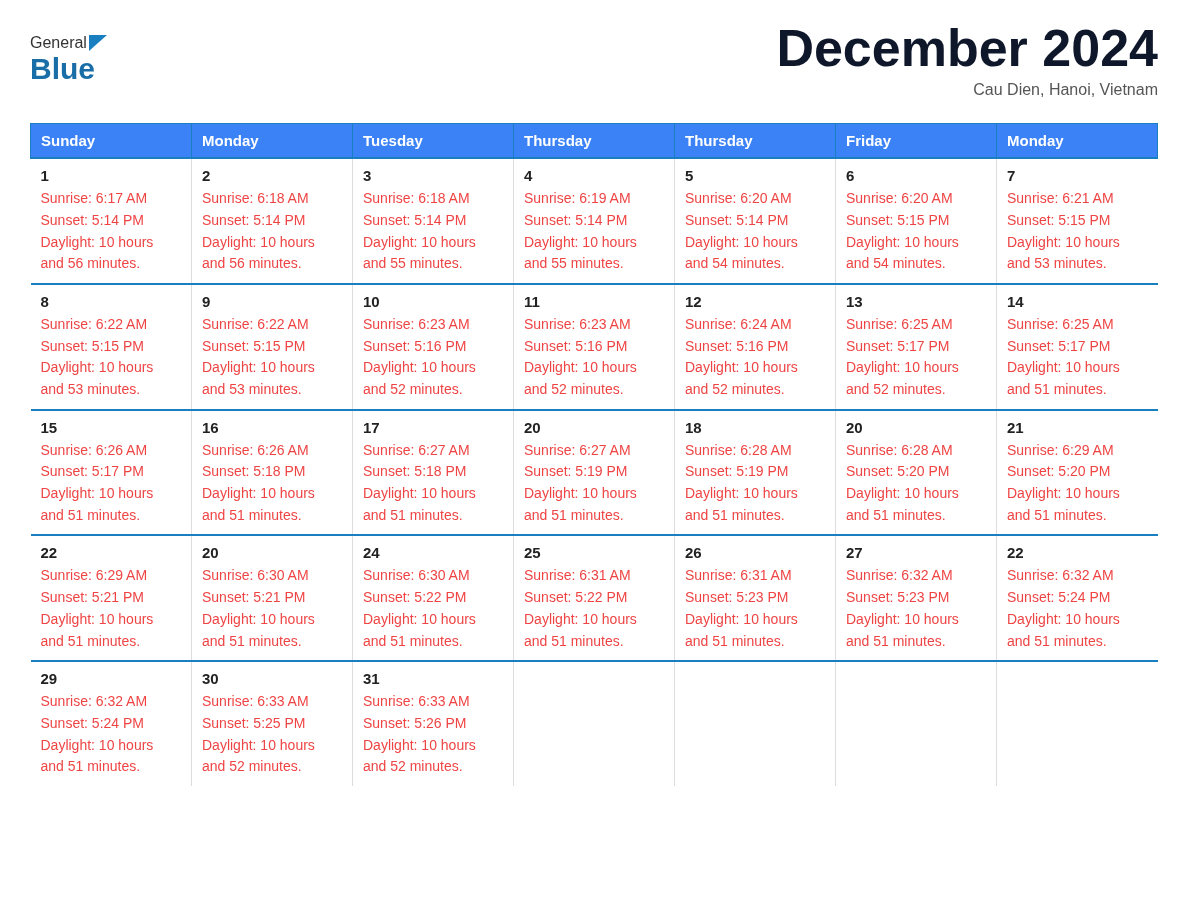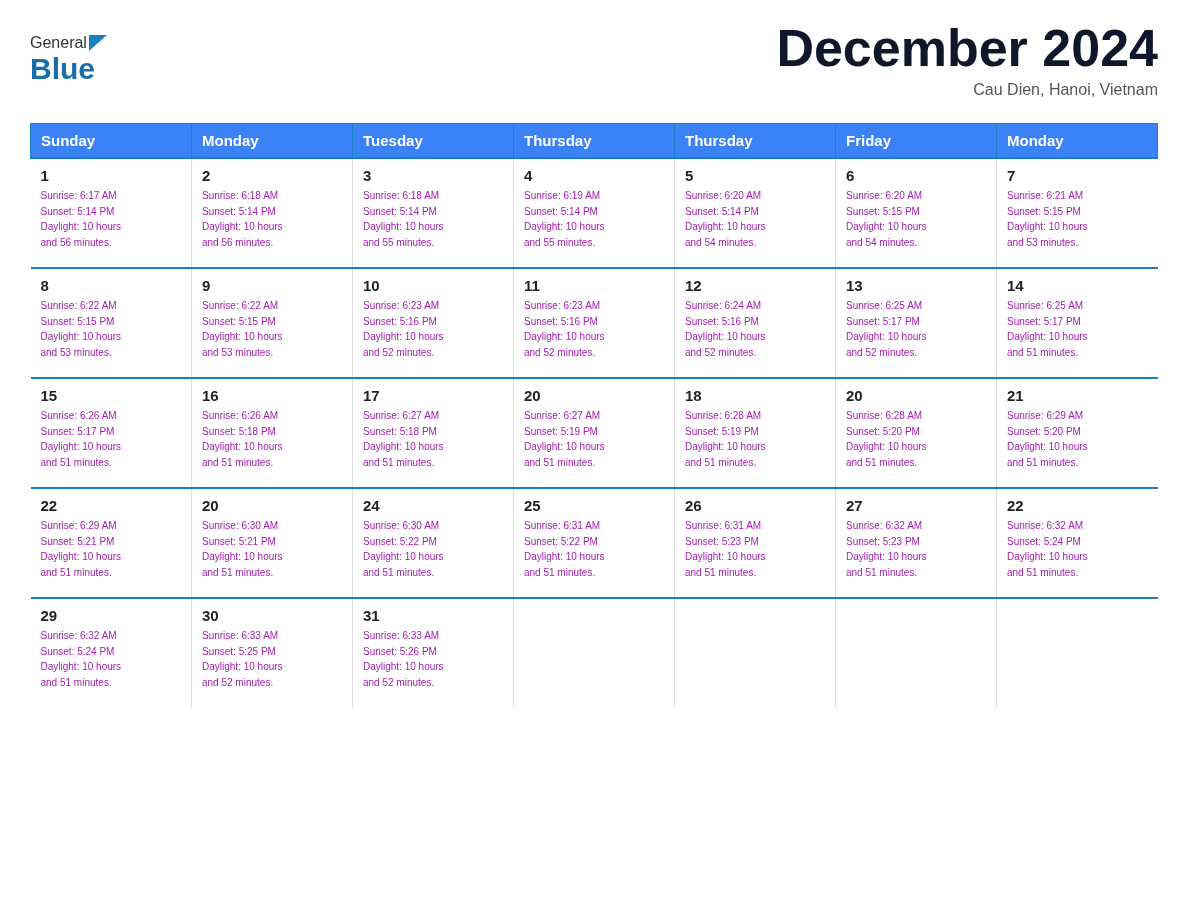--- a/index.html
+++ b/index.html
@@ -72,23 +72,23 @@
     tbody td:last-child {
       border-right: none;
     }
     .day-number {
       font-size: 15px;
       font-weight: bold;
       margin-bottom: 4px;
       color: #222;
     }
     .day-info {
-      font-size: 10px;
+      font-size: 14px;
       line-height: 1.55;
-      color: #a21caf;
+      color: #ef4444;
     }
     .empty-cell {
       background: #fff;
     }
     .logo-row {
       display: flex;
       align-items: center;
     }
   </style>
 </head>

